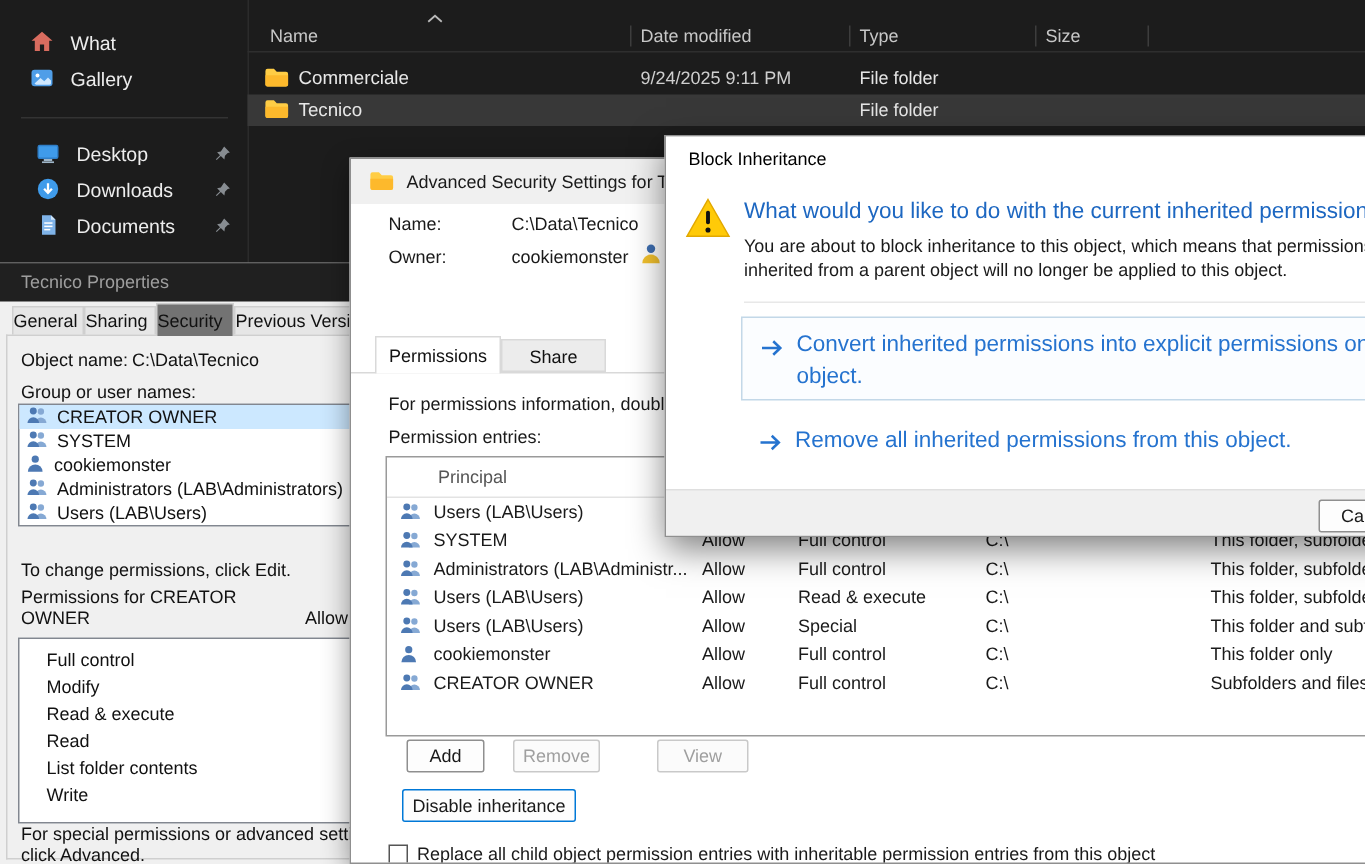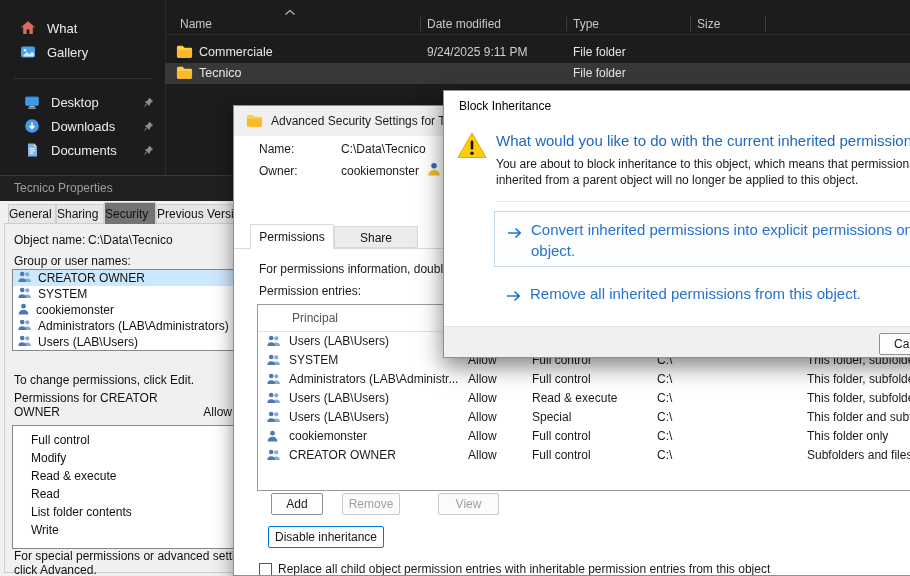--- a/index.html
+++ b/index.html
@@ -301,21 +301,21 @@
     <div class="alabel" style="left:107px;top:58px">cookiemonster</div>
     <span class="abs" style="left:193px;top:56px">
       <svg width="14" height="14" viewBox="0 0 14 14">
           <circle cx="7" cy="3.8" r="2.8" fill="#3e6eb0"></circle>
           <path d="M1.2 13.5 a5.8 5.8 0 0 1 11.6 0 Z" fill="#f2c12e"></path>
         </svg>
     </span>
 
     <div class="atabline"></div>
     <div class="atab active" style="left:16px;width:84px">Permissions</div>
-    <div class="atab idle" style="left:100px;width:84px">Share</div>
+    <div class="atab idle" style="left:100px;width:70px">Share</div>
 
     <div class="alabel" style="left:25px;top:156px">For permissions information, double-</div>
     <div class="alabel" style="left:25px;top:178px">Permission entries:</div>
 
     <div class="atable">
       <div class="athead">Principal</div>
 
       <div class="trow">
         <span class="tico"><svg width="15" height="12" viewBox="0 0 15 13">
               <circle cx="10.5" cy="3.6" r="2.3" fill="#86a9d4"></circle>

